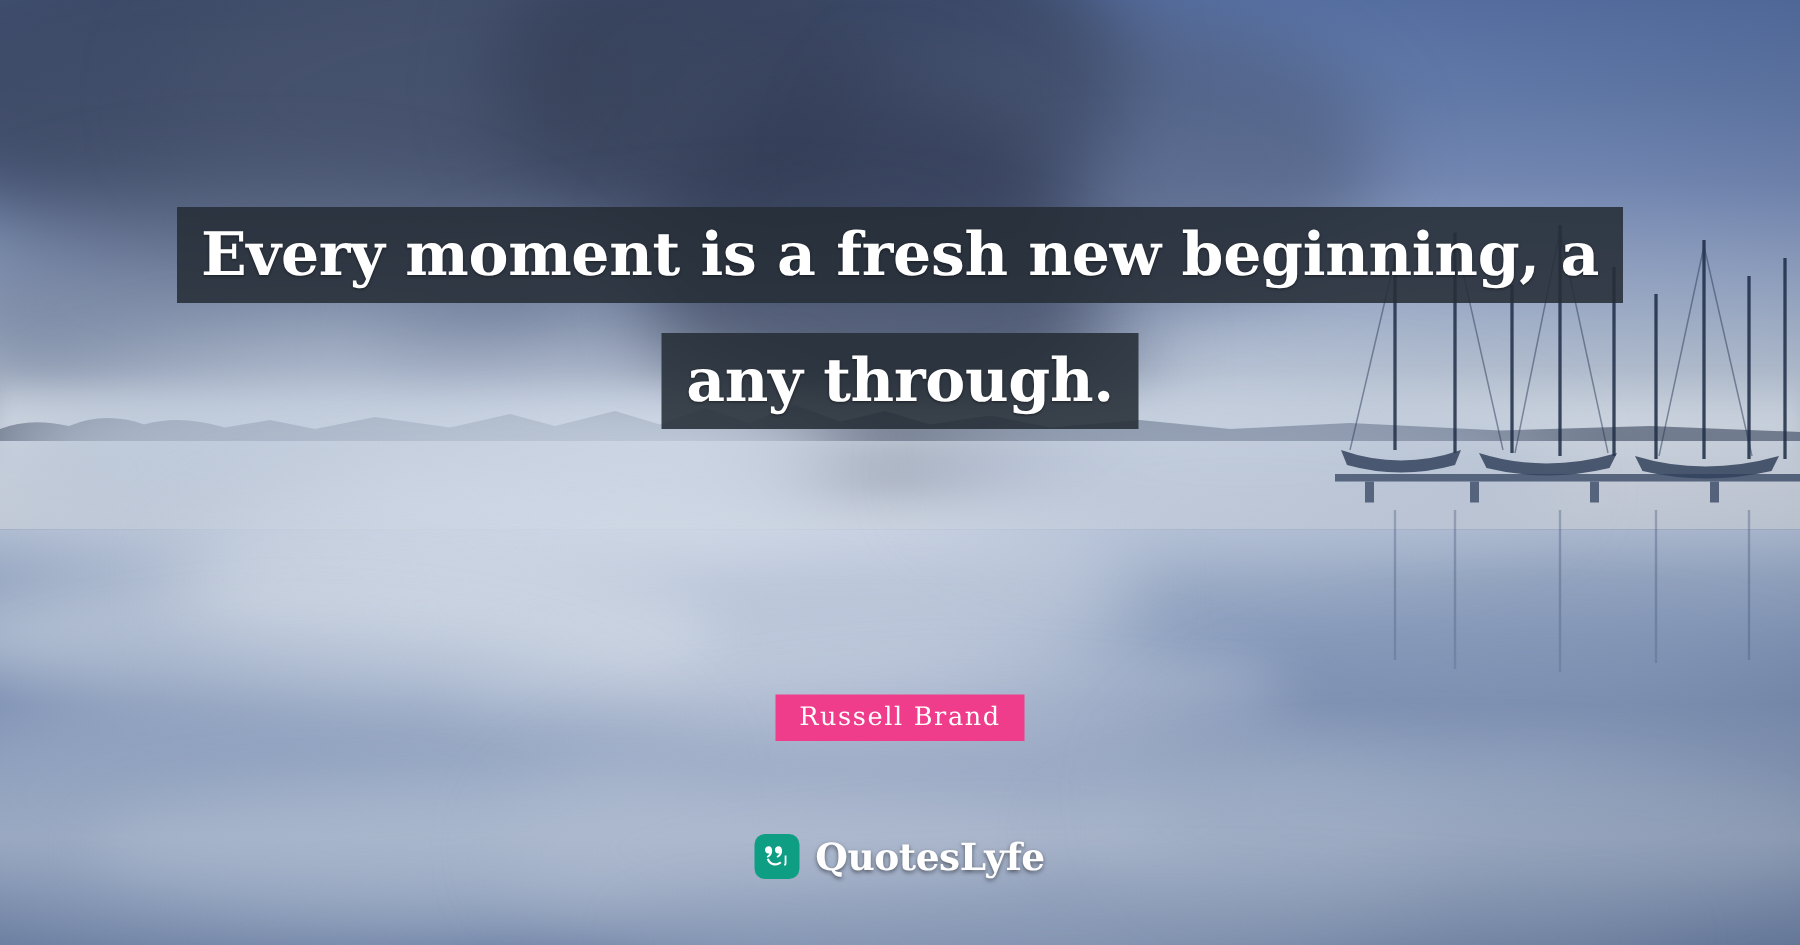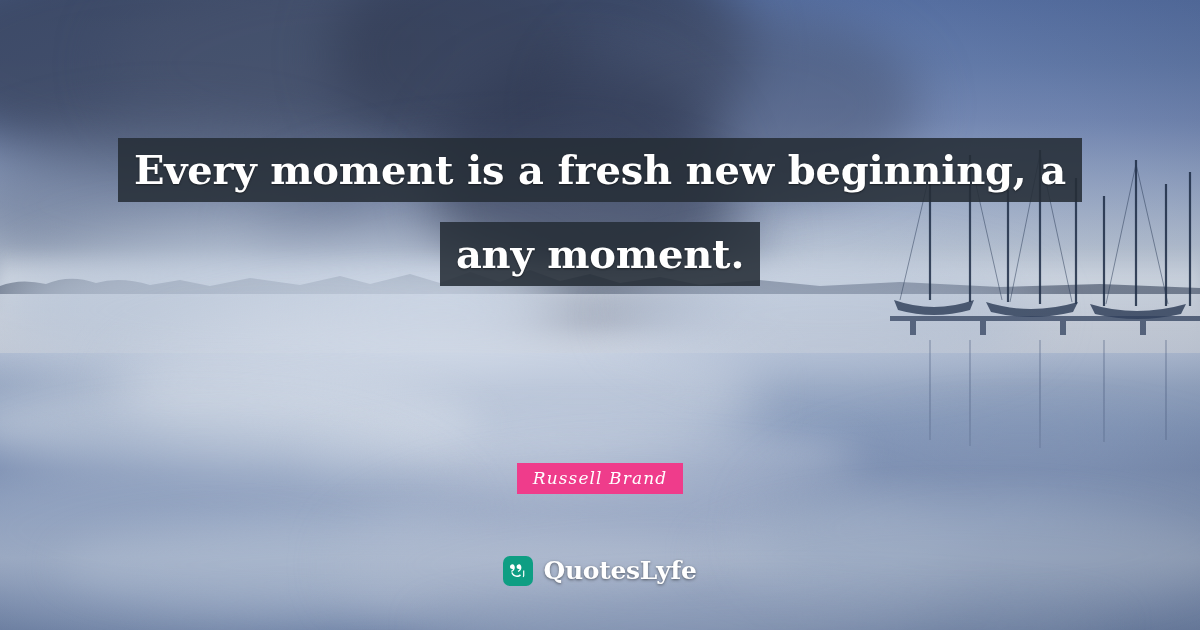--- a/index.html
+++ b/index.html
@@ -108,36 +108,36 @@
     line-height:60px;
     padding:2px 16px 2px 16px;
     white-space:nowrap;
     letter-spacing:-0.2px;
     text-shadow:0 1px 2px rgba(0,0,0,.45);
   }
 
   
   .author-badge {
     position:absolute; left:0; right:0; top:463px;
-    display:flex; justify-content:center;font-style:italic;
+    display:flex; justify-content:center;
   }
   .author-badge span {
     background:#ef3c8b;
     color:#ffffff;
     font-family:"DejaVu Serif", serif;
     font-size:17px;
     letter-spacing:1.1px;
     padding:5px 16px 6px;
     white-space:nowrap;
   }
 
   
   .brand {
     position:absolute; left:0; right:0; top:556px;
-    display:flex; justify-content:center; gap:10px;
+    display:flex; justify-content:center; align-items:center; gap:10px;
   }
   .brand-mark {
     width:30px; height:30px; border-radius:7px;
     background:#0e9e83;
     display:flex; align-items:center; justify-content:center;
     flex:0 0 auto;
   }
   .brand-name {
     color:#ffffff;
     font-family:"DejaVu Serif", serif;
@@ -227,21 +227,21 @@
   <div class="waterstreak w4"></div>
   <div class="waterstreak w5"></div>
 
   <div class="haze"></div>
 </div>
 
 <div class="content">
 
   <div class="quote-block">
     <div class="qline">Every moment is a fresh new beginning, a</div>
-    <div class="qline">any moment.</div>
+    <div class="qline">any through.</div>
   </div>
 
   <div class="author-badge">
     <span>Russell Brand</span>
   </div>
 
   <div class="brand">
     <span class="brand-mark">
       <svg width="20" height="20" viewBox="0 0 20 20" aria-hidden="true">
         <g fill="#ffffff">

